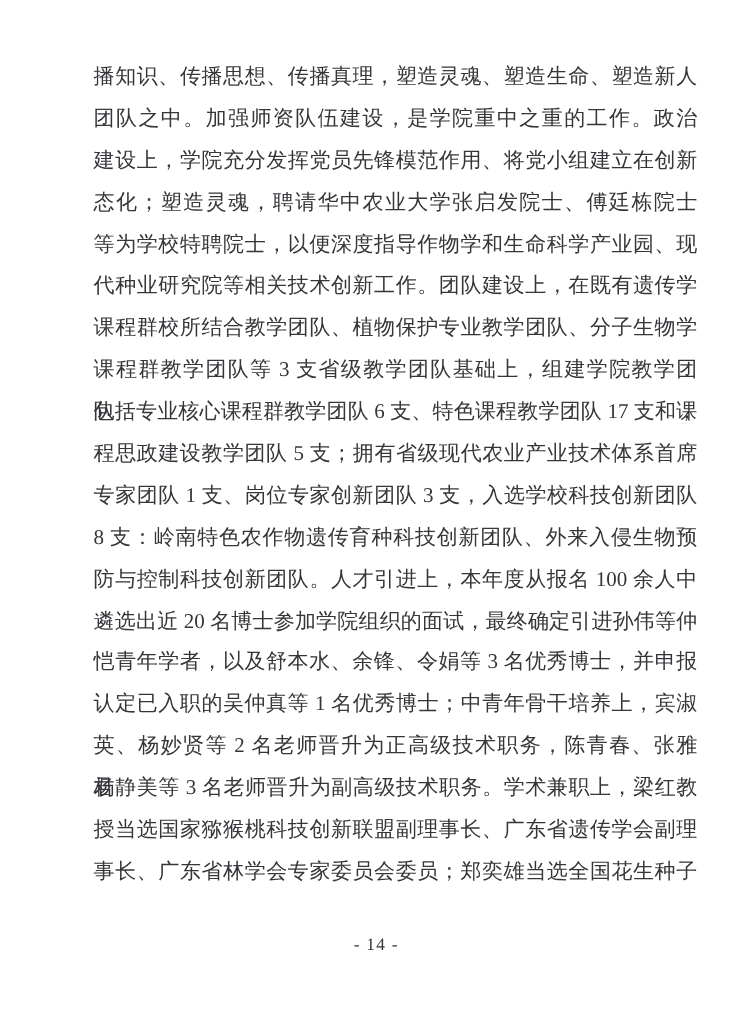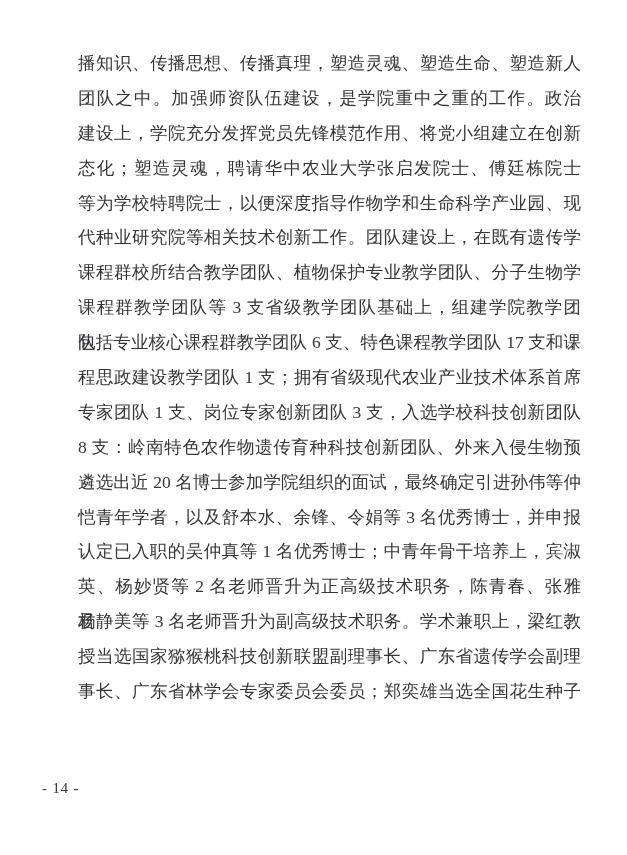--- a/index.html
+++ b/index.html
@@ -30,44 +30,44 @@
     line-height: 34.9px;
     text-align: justify;
     text-align-last: justify;
     text-justify: inter-character;
   }
   .footer {
     position: absolute;
     left: 0;
     right: 0;
     top: 780px;
-    text-align: left;
+    text-align: center;
     font-size: 14.5px;
     color: #35353a;
     letter-spacing: 1px;
-    padding-left: 42px;
   }
 </style>
 </head>
 <body>
 
 <div class="page">
   <div class="text-block">
     <p class="line">播知识、传播思想、传播真理，塑造灵魂、塑造生命、塑造新人</p>
     <p class="line">团队之中。加强师资队伍建设，是学院重中之重的工作。政治</p>
     <p class="line">建设上，学院充分发挥党员先锋模范作用、将党小组建立在创新</p>
     <p class="line">态化；塑造灵魂，聘请华中农业大学张启发院士、傅廷栋院士</p>
     <p class="line">等为学校特聘院士，以便深度指导作物学和生命科学产业园、现</p>
     <p class="line">代种业研究院等相关技术创新工作。团队建设上，在既有遗传学</p>
     <p class="line">课程群校所结合教学团队、植物保护专业教学团队、分子生物学</p>
     <p class="line">课程群教学团队等 3 支省级教学团队基础上，组建学院教学团队，</p>
     <p class="line">包括专业核心课程群教学团队 6 支、特色课程教学团队 17 支和课</p>
-    <p class="line">程思政建设教学团队 1 支；拥有省级现代农业产业技术体系首席</p>
+    <p class="line">程思政建设教学团队 5 支；拥有省级现代农业产业技术体系首席</p>
     <p class="line">专家团队 1 支、岗位专家创新团队 3 支，入选学校科技创新团队</p>
     <p class="line">8 支：岭南特色农作物遗传育种科技创新团队、外来入侵生物预</p>
+    <p class="line">防与控制科技创新团队。人才引进上，本年度从报名 100 余人中</p>
     <p class="line">遴选出近 20 名博士参加学院组织的面试，最终确定引进孙伟等仲</p>
     <p class="line">恺青年学者，以及舒本水、余锋、令娟等 3 名优秀博士，并申报</p>
     <p class="line">认定已入职的吴仲真等 1 名优秀博士；中青年骨干培养上，宾淑</p>
     <p class="line">英、杨妙贤等 2 名老师晋升为正高级技术职务，陈青春、张雅君、</p>
     <p class="line">杨静美等 3 名老师晋升为副高级技术职务。学术兼职上，梁红教</p>
     <p class="line">授当选国家猕猴桃科技创新联盟副理事长、广东省遗传学会副理</p>
     <p class="line">事长、广东省林学会专家委员会委员；郑奕雄当选全国花生种子</p>
   </div>
   <div class="footer">- 14 -</div>
 </div>

